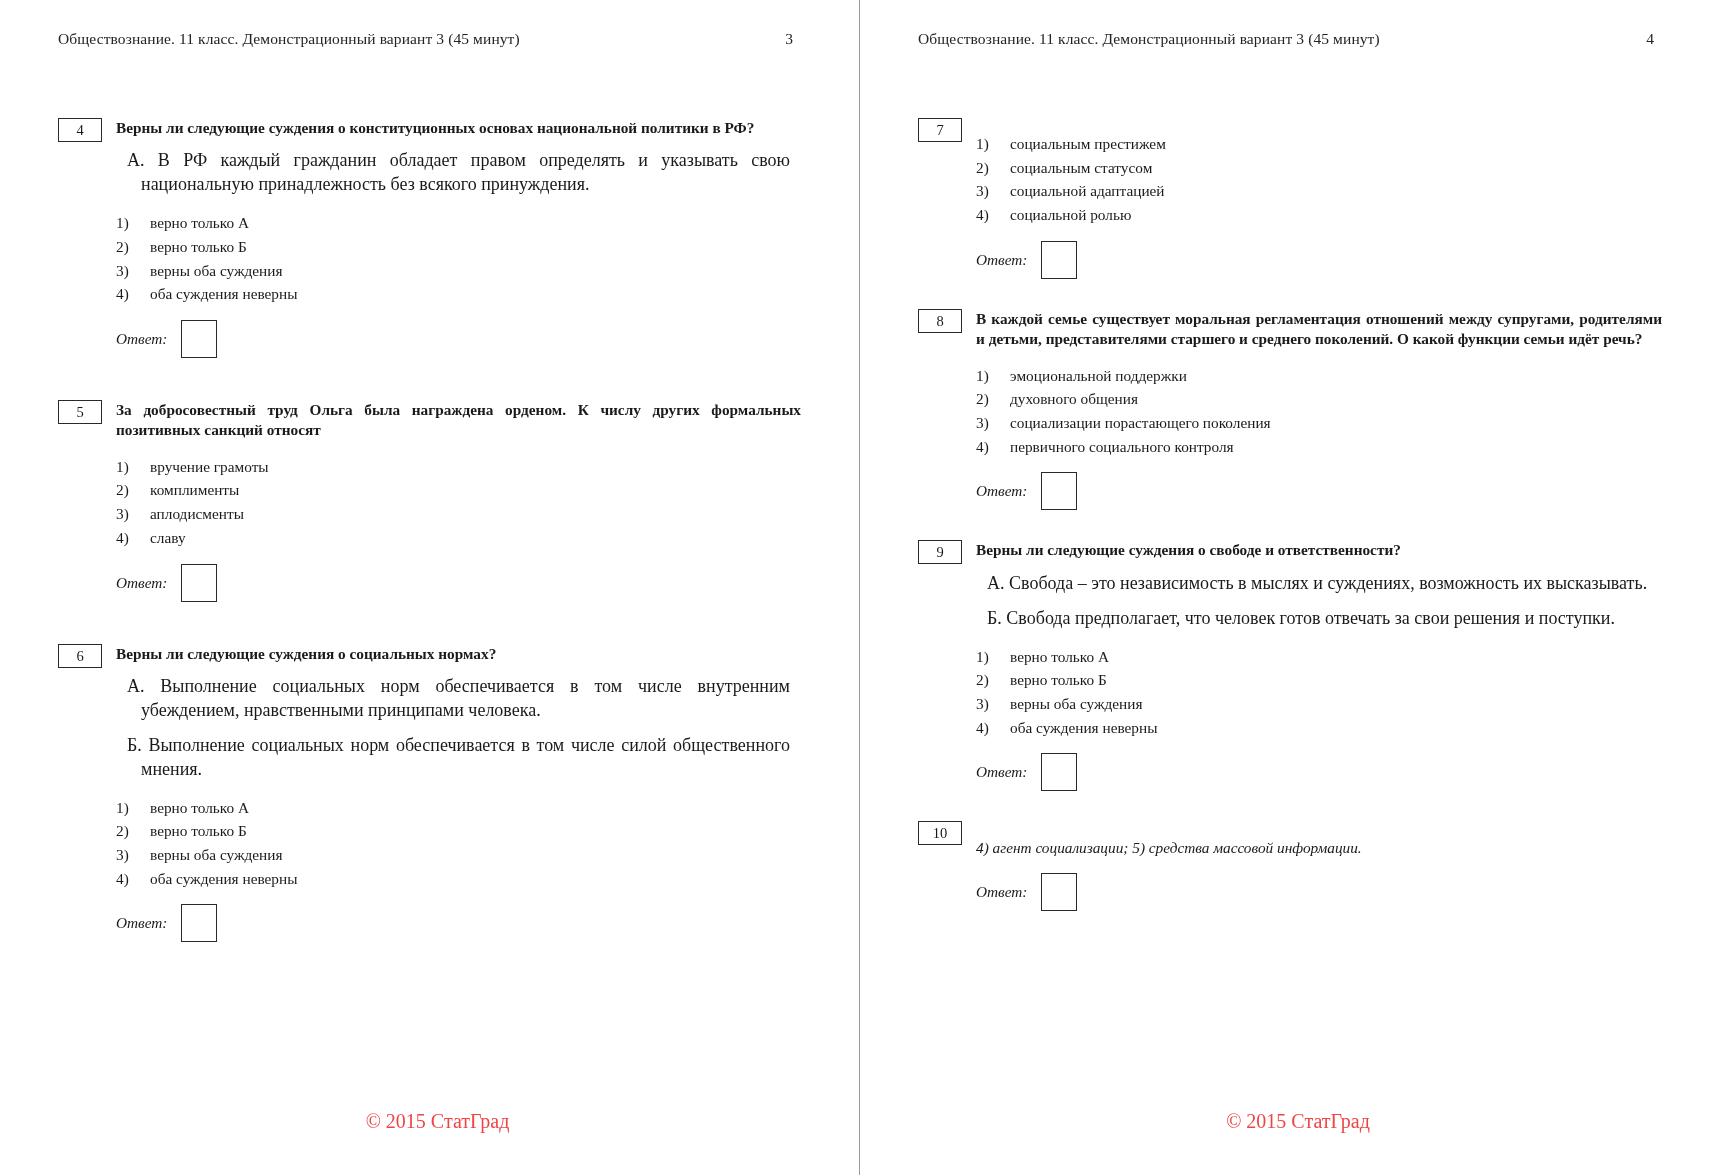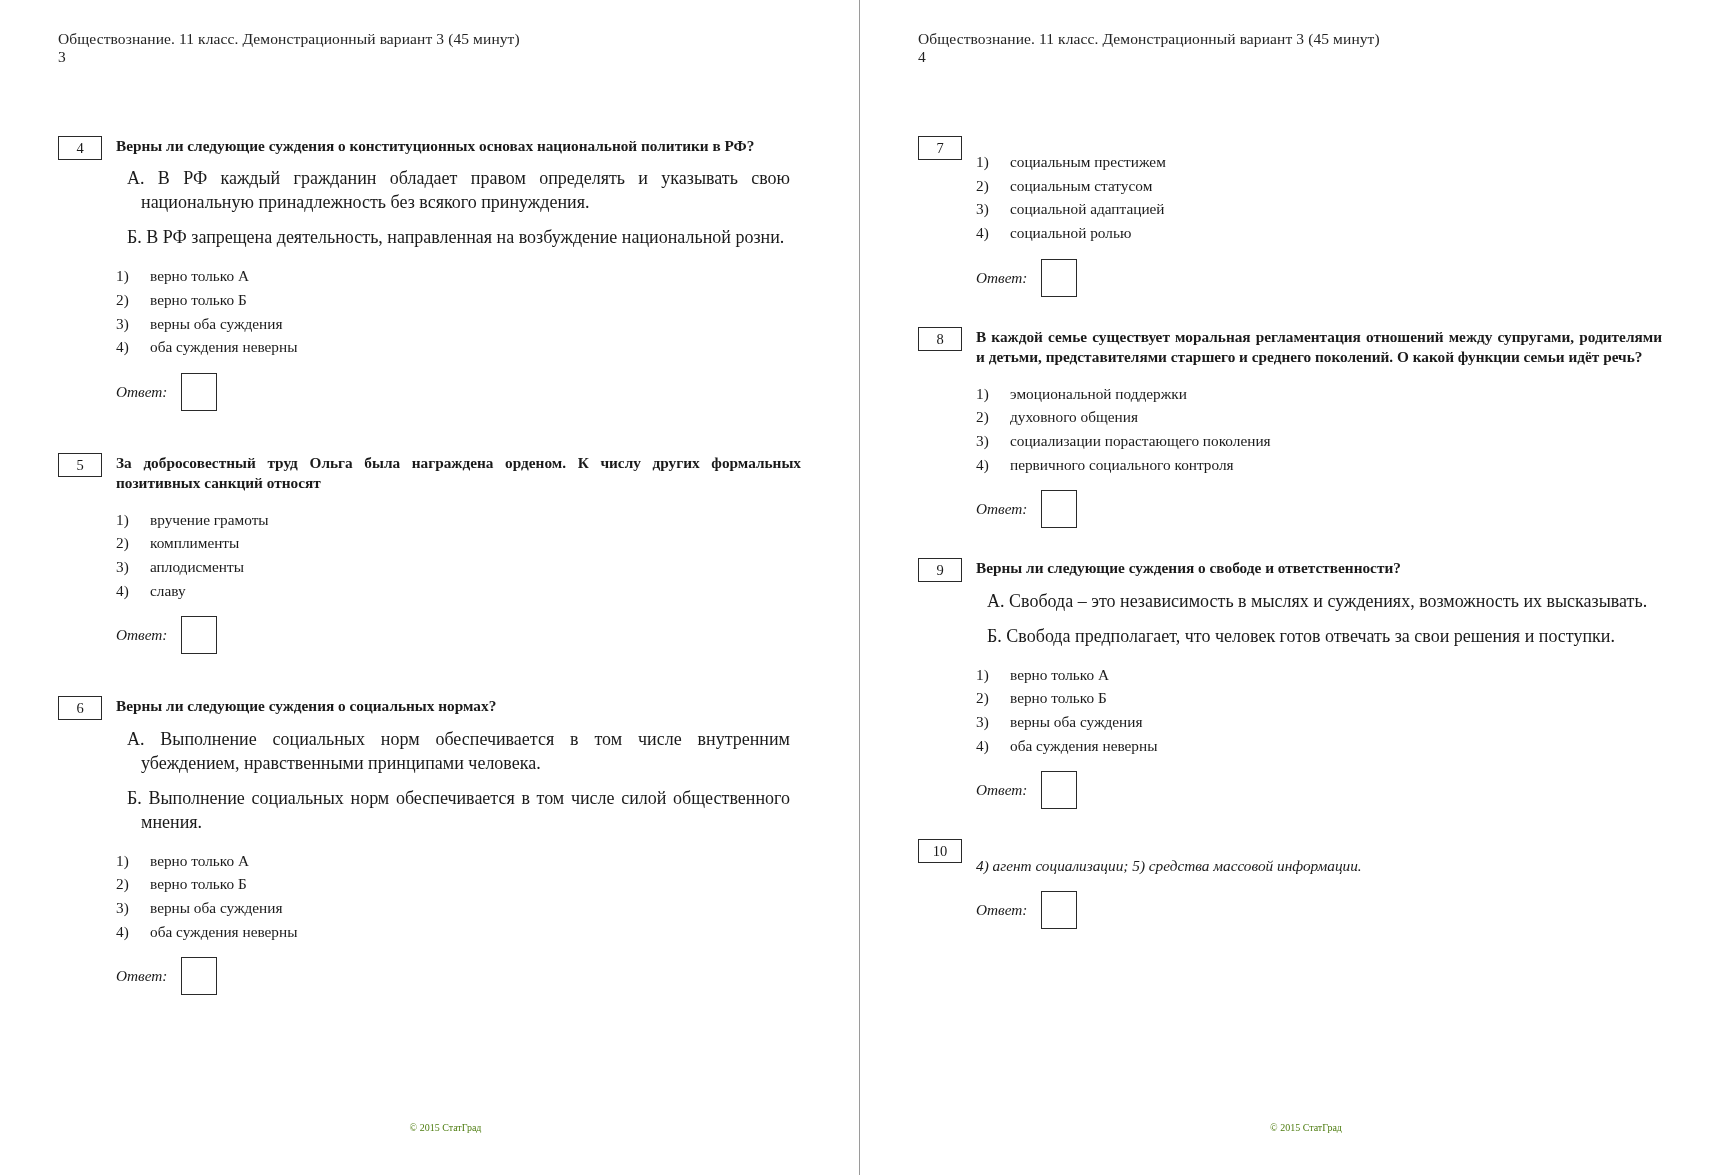--- a/index.html
+++ b/index.html
@@ -34,21 +34,20 @@
     width: 860px;
     padding: 30px 58px 0 58px;
   }
   .page-header {
     display: flex;
     justify-content: space-between;
     align-items: baseline;
     font-size: 15.5px;
     letter-spacing: .1px;
     margin-bottom: 0;
-    flex-direction: column;
   }
   .page-header .hdr-title {
     color: #232323;
   }
   .page-header .hdr-num {
     font-size: 15.5px;
     color: #232323;
     padding-right: 8px;
   }
   .content {
@@ -125,25 +124,25 @@
   }
   .answer-box {
     width: 34px;
     height: 36px;
     border: 1px solid #2a2a2a;
     background: #fff;
   }
   .footer {
     position: absolute;
     bottom: 42px;
-    left: 16px;
+    left: 8px;
     width: 100%;
     text-align: center;
-    font-size: 10px;
-    color: #4d7c0f;
+    font-size: 20px;
+    color: #ef4444;
   }
   .gap-lg { height: 42px; }
   .gap-md { height: 30px; }
 </style>
 </head>
 <body>
 
 <div class="spread">
 
   <div class="page page-left">
@@ -152,21 +151,20 @@
       <div class="hdr-num">3</div>
     </div>
 
     <div class="content">
 
       <div class="task">
         <div class="task-num">4</div>
         <div class="task-body">
           <p class="q-text">Верны ли следующие суждения о конституционных основах национальной политики в РФ?</p>
           <p class="q-sub">А. В РФ каждый гражданин обладает правом определять и указывать свою национальную принадлежность без всякого принуждения.</p>
-          <p class="q-sub">Б. В РФ запрещена деятельность, направленная на возбуждение национальной розни.</p>
           <ul class="options">
             <li>
                 <span class="onum">1)</span>
                 <span>верно только А</span>
               </li>
             <li>
                 <span class="onum">2)</span>
                 <span>верно только Б</span>
               </li>
             <li>

